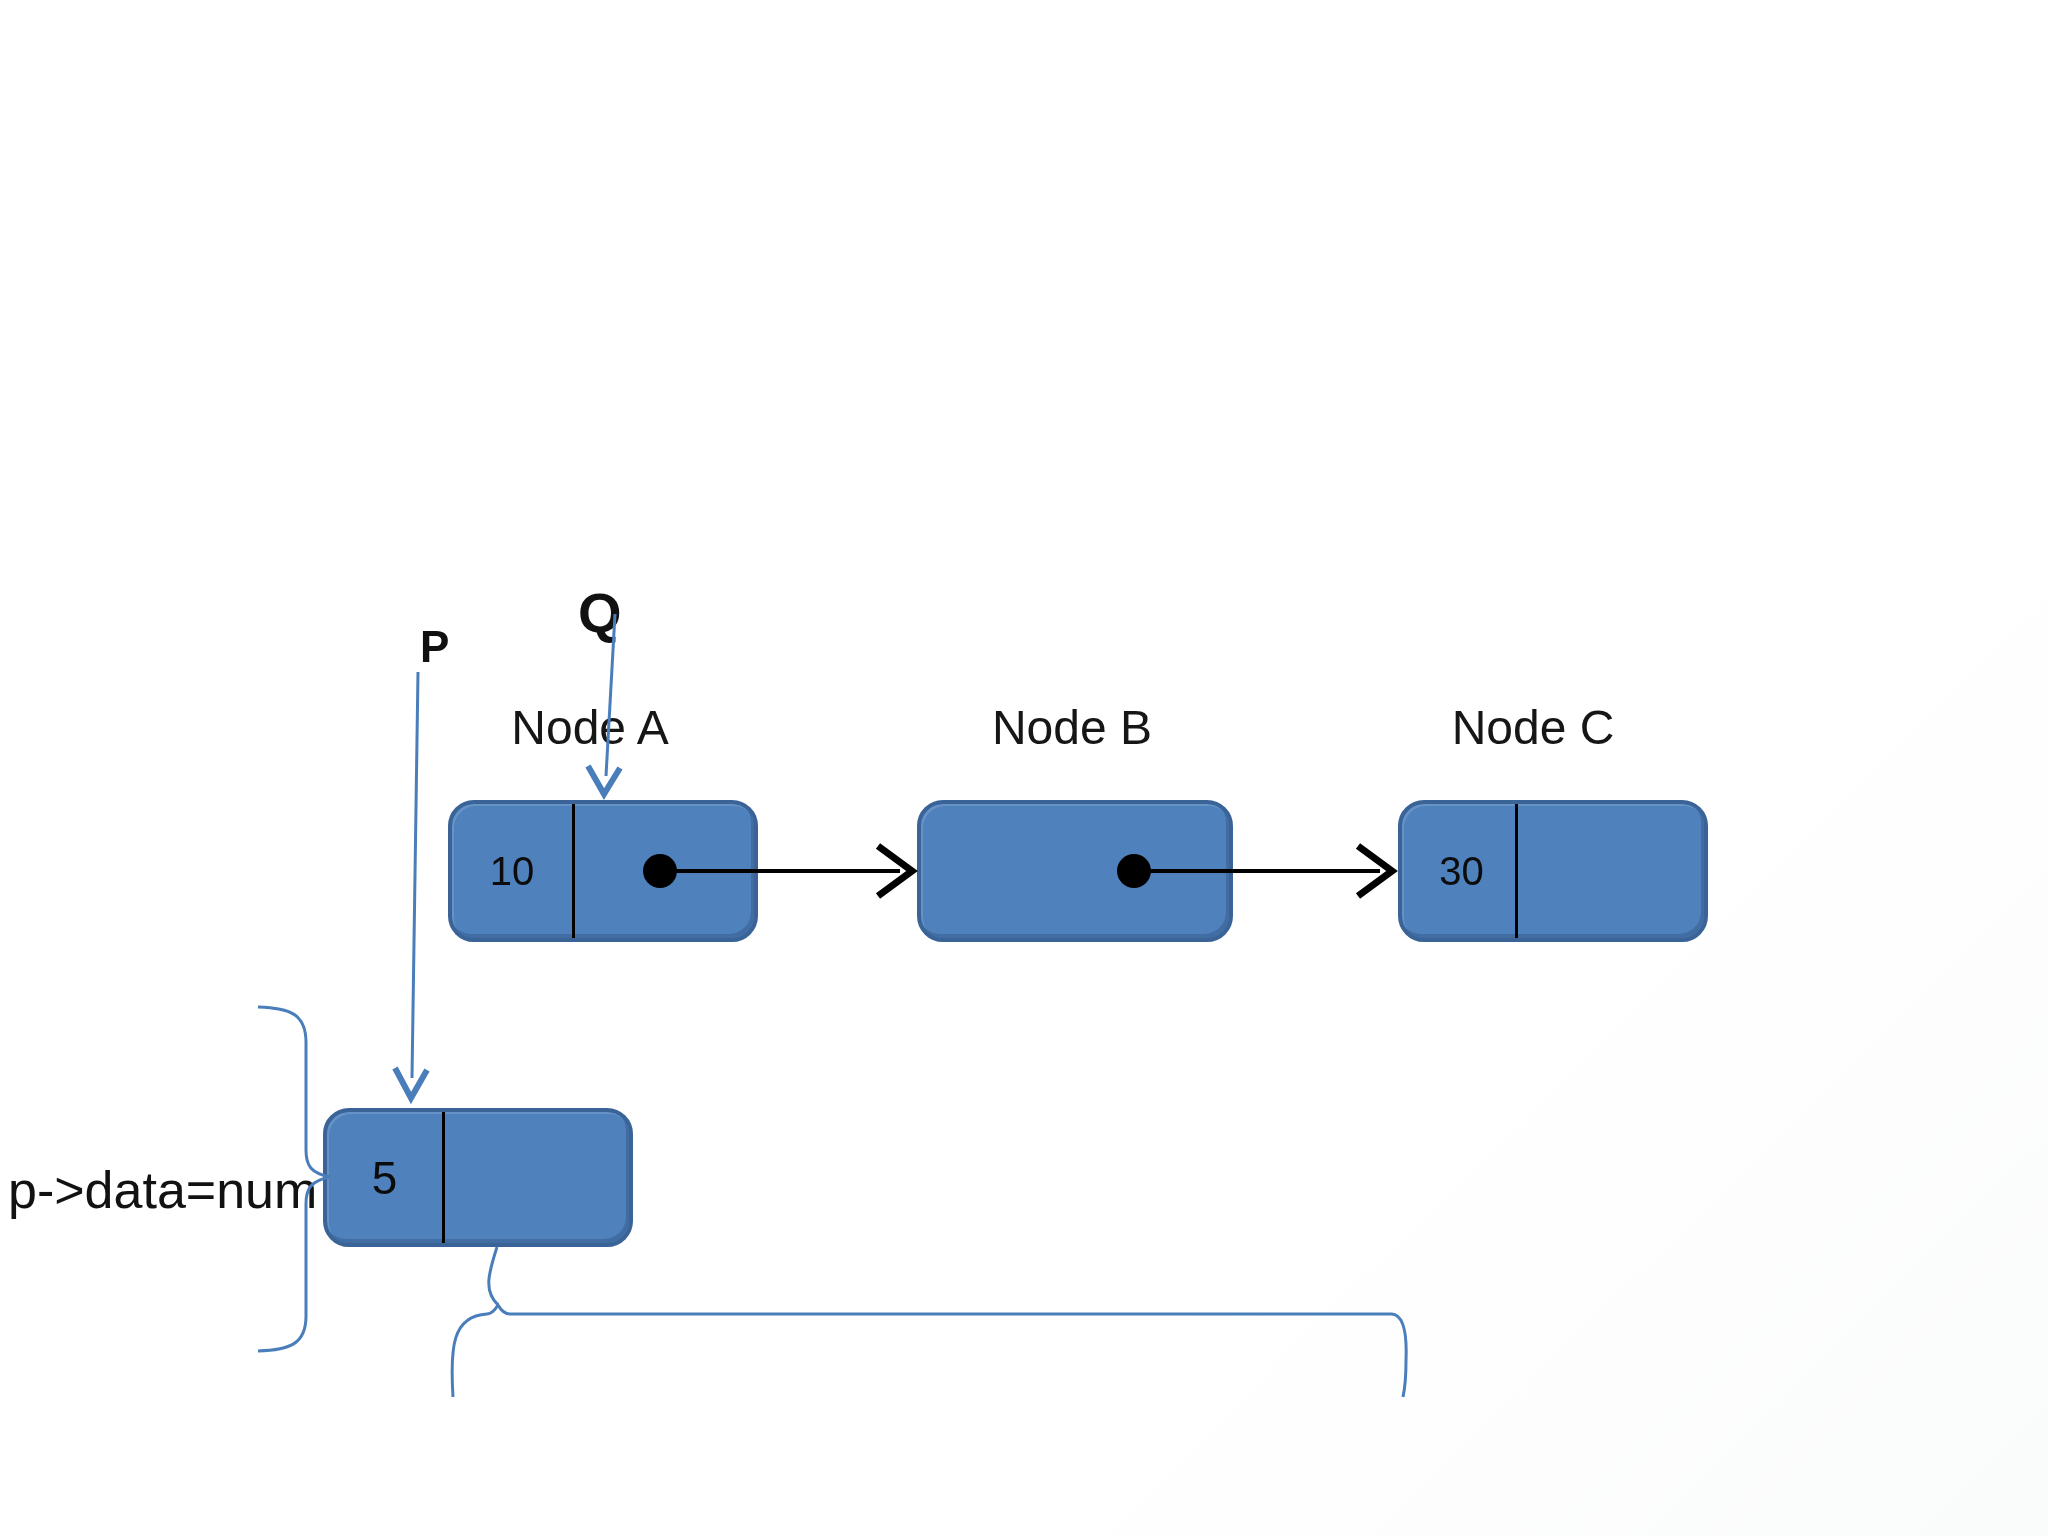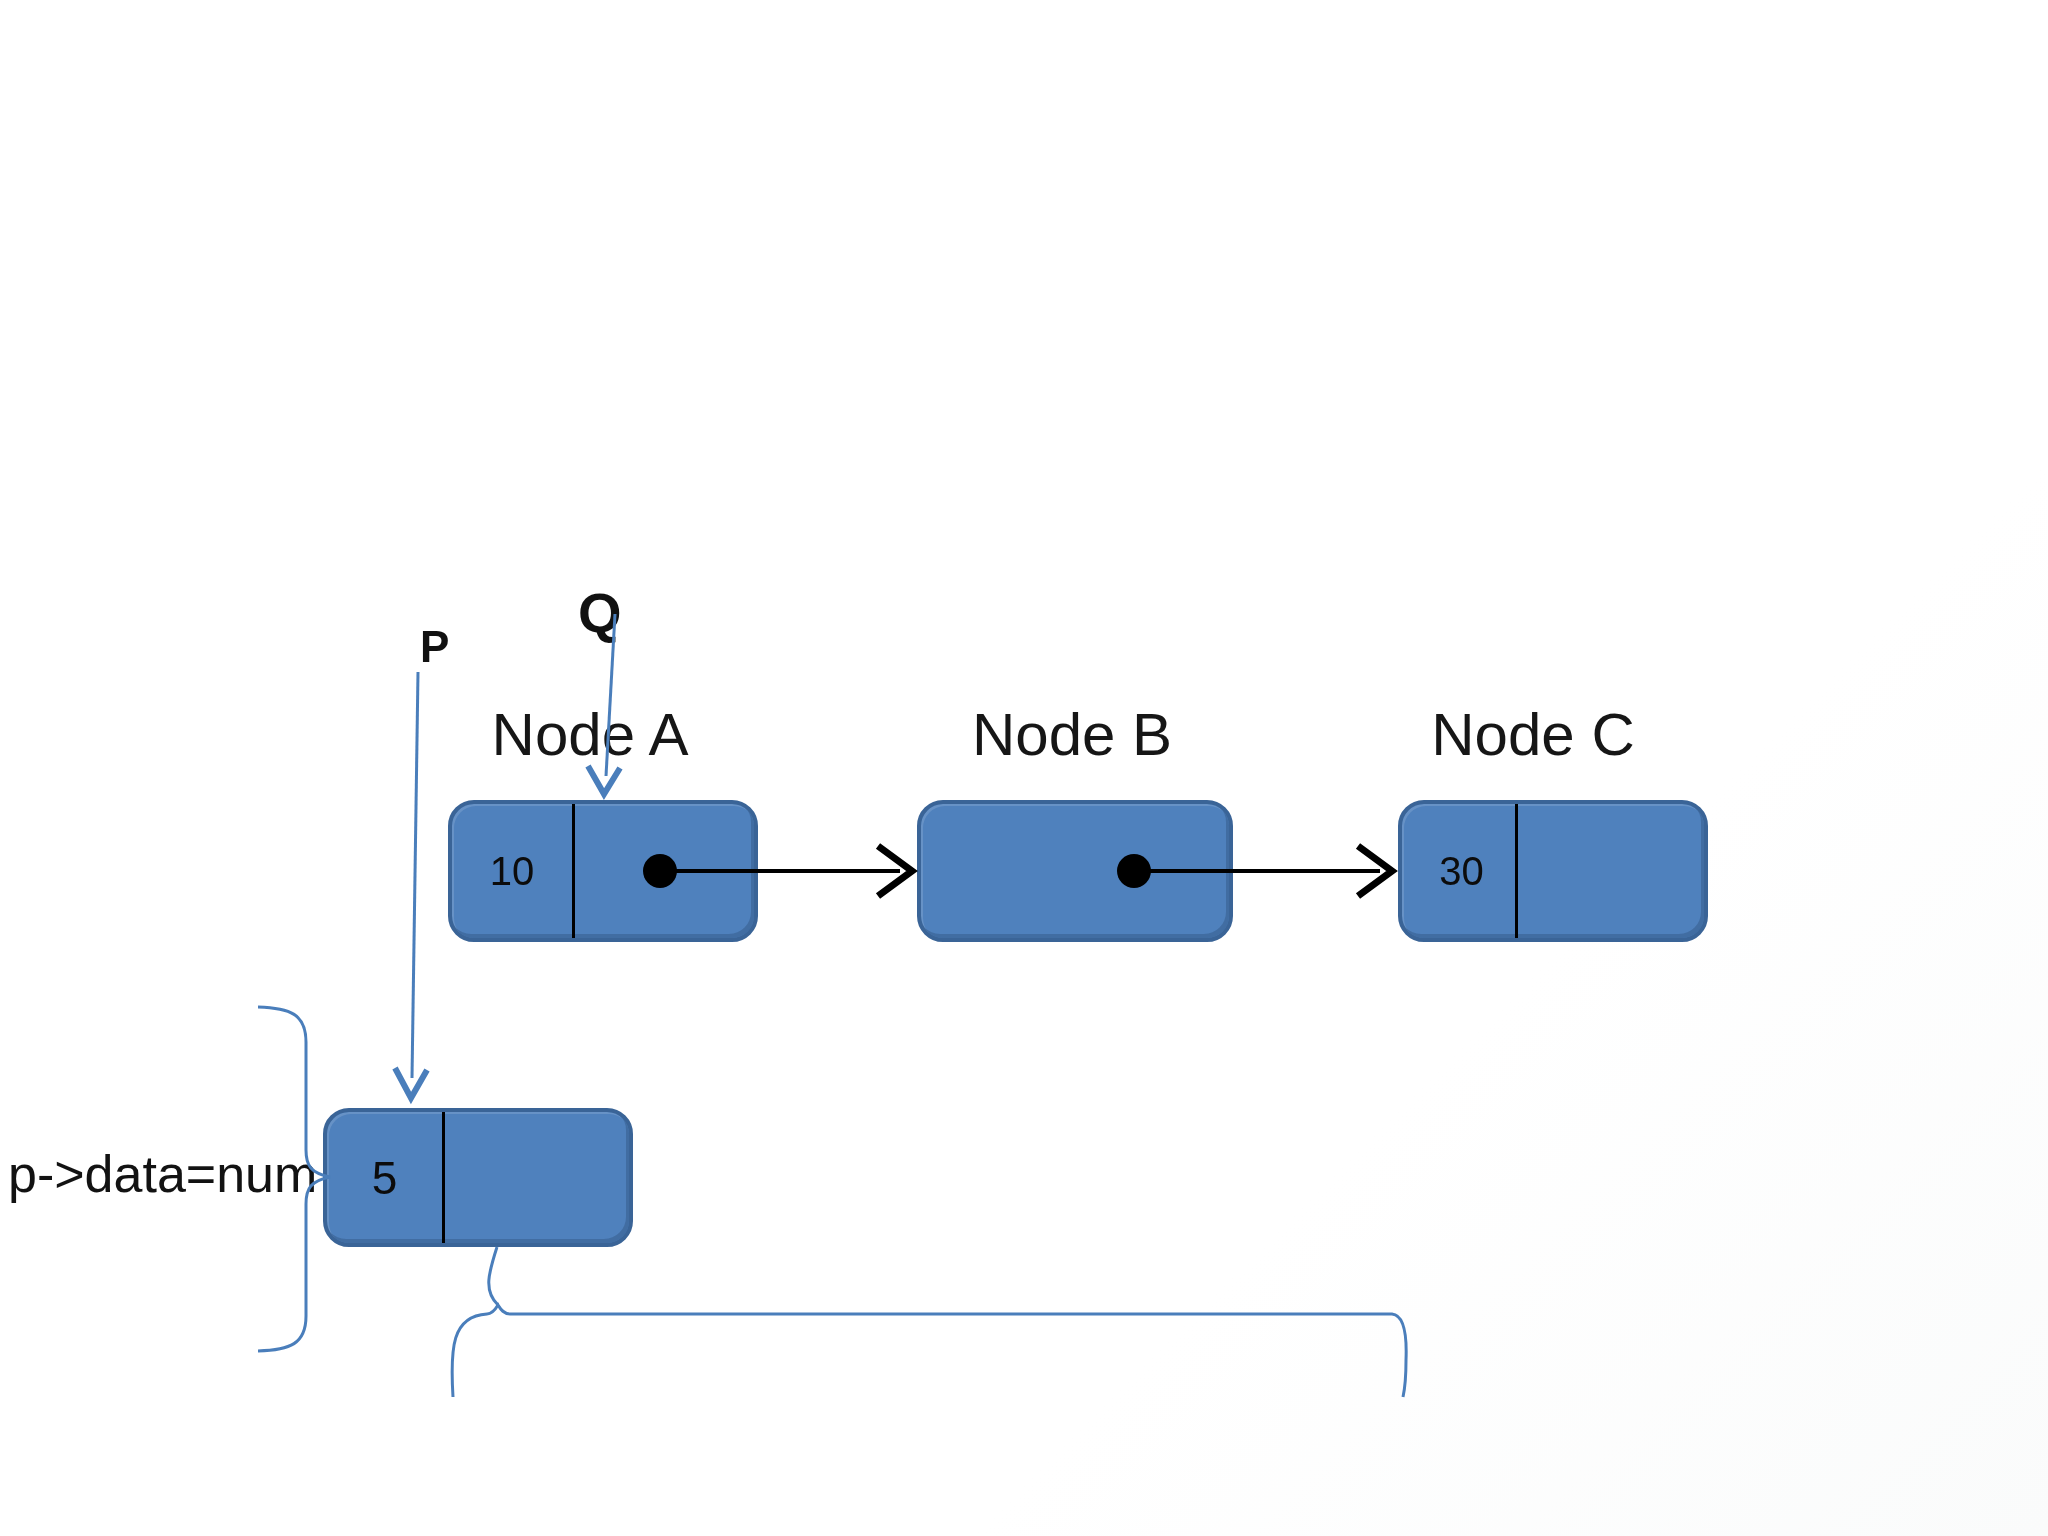--- a/index.html
+++ b/index.html
@@ -27,21 +27,21 @@
     font-weight: bold;
     color: #111111;
     white-space: nowrap;
   }
   .p-label { left: 420px; top: 622px; font-size: 44px; }
   .q-label { left: 578px; top: 580px; font-size: 56px; }
 
   .node-label {
     top: 700px;
     transform: translateX(-50%);
-    font-size: 60px;
+    font-size: 48px;
     white-space: nowrap;
     color: #161616;
   }
 
   .node-box {
     display: flex;
     height: 142px;
     background: var(--node-fill, #4f81bd);
     border: 4px solid var(--node-border, #3a6497);
     border-radius: 26px;
@@ -59,21 +59,21 @@
   }
   .node-next {
     flex: 1;
     display: flex;
     align-items: center;
     justify-content: center;
     font-size: 46px;
     color: #0c0c0c;
   }
 
-  .annotation { color: #121212; white-space: nowrap; }
+  .annotation { color: #121212; white-space: nowrap; margin-top: 16px; }
   .data-assign { left: 8px; top: 1144px; font-size: 52px; }
   .malloc-code { left: 462px; top: 1350px; font-size: 44px; letter-spacing: -0.5px; }
 
   .overlay { left: 0; top: 0; pointer-events: none; }
 </style>
 </head>
 <body>
 
 <div class="slide">
 

